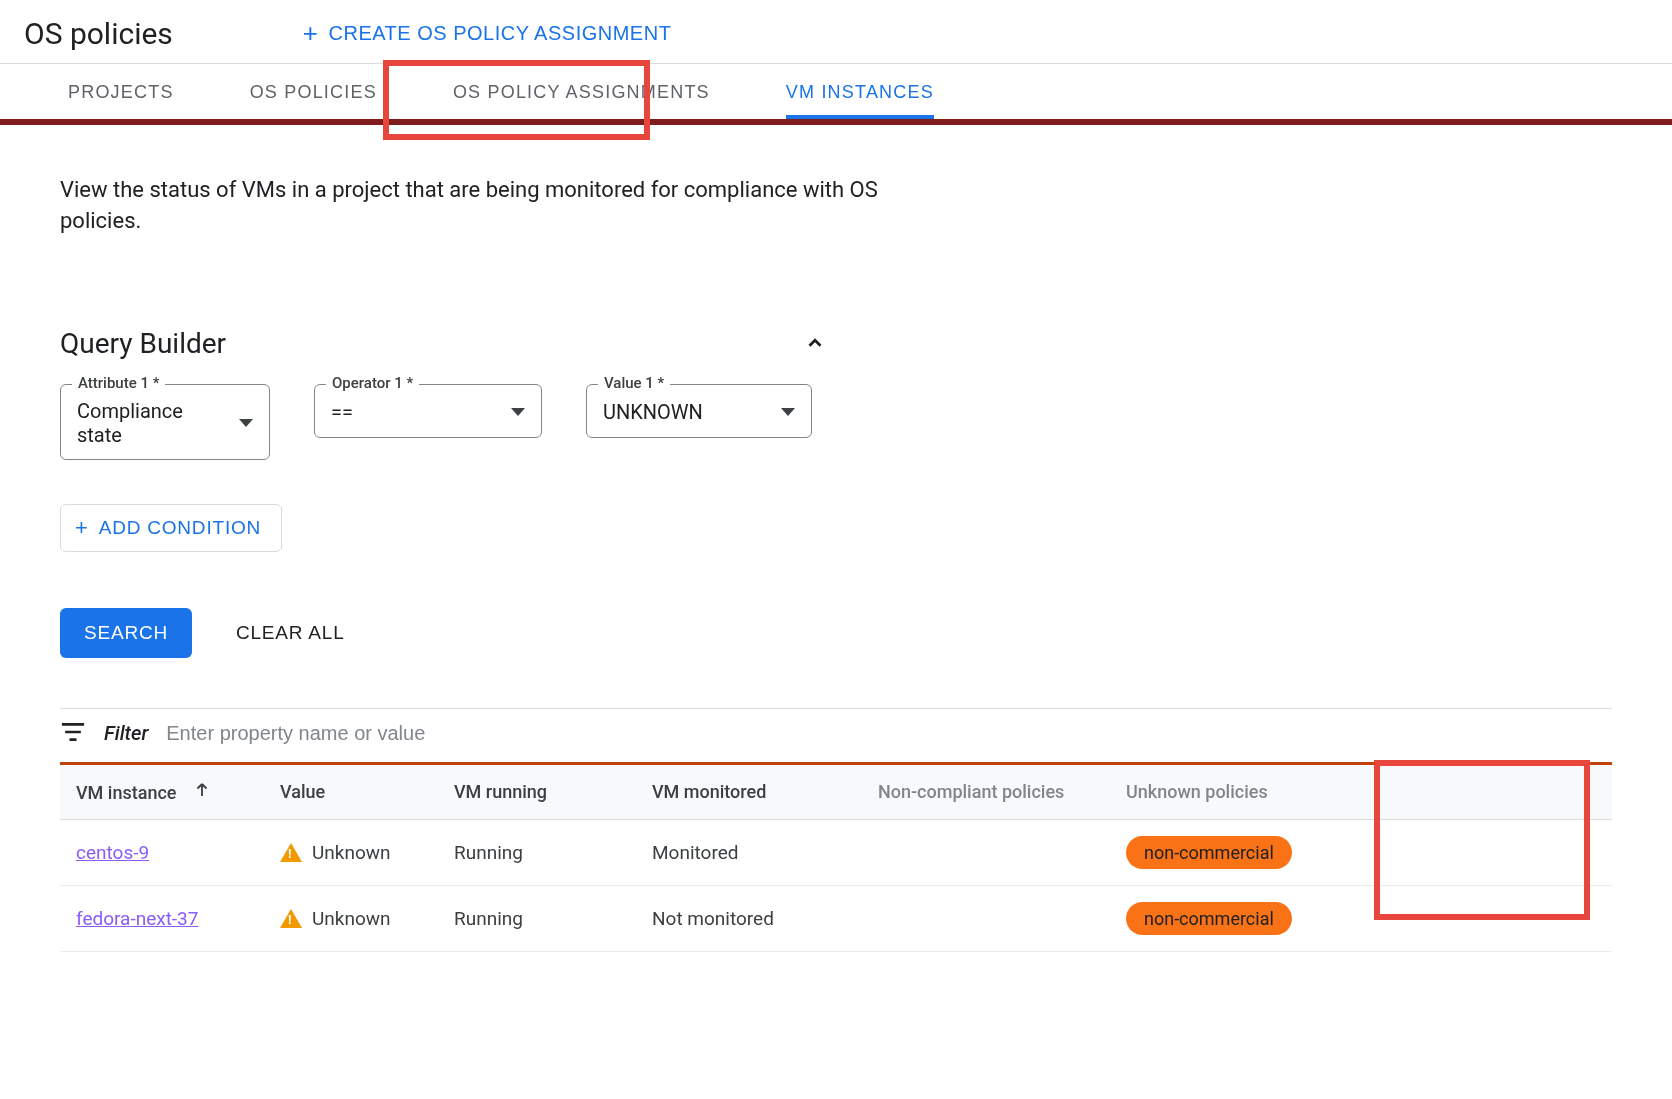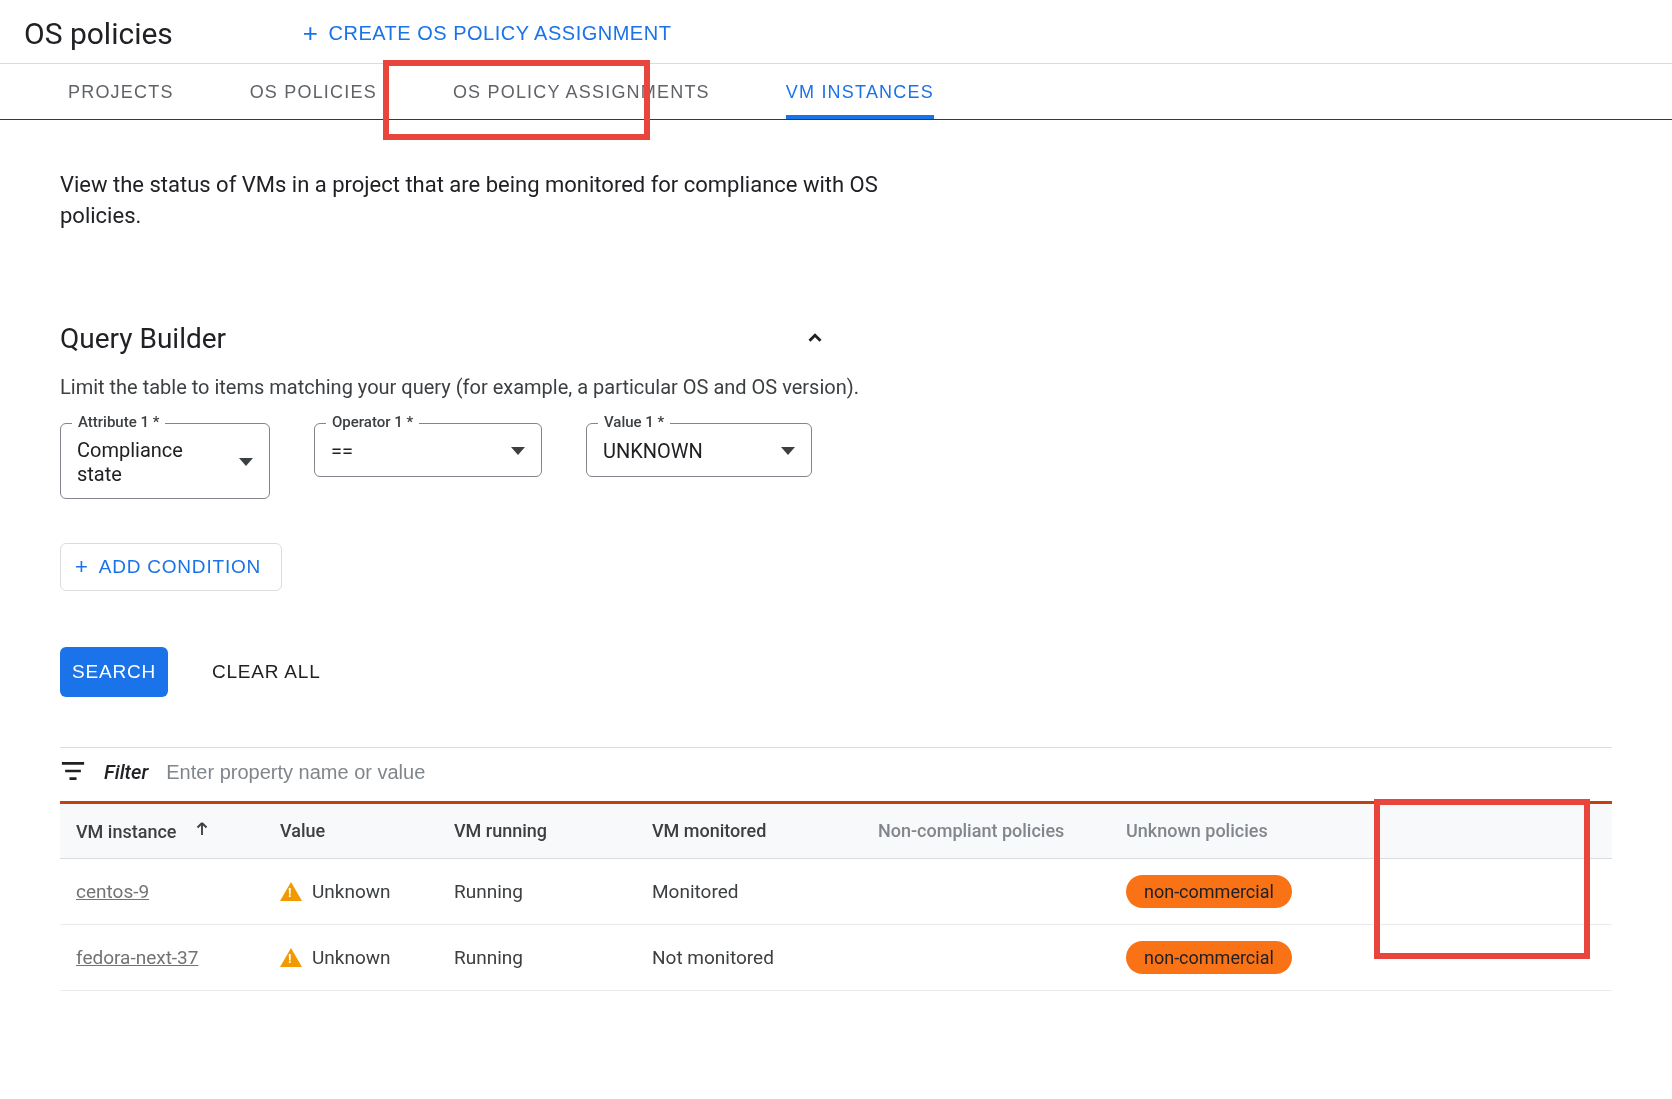--- a/index.html
+++ b/index.html
@@ -35,21 +35,21 @@
     border: none;
   }
   .plus-icon {
     font-size: 26px;
     font-weight: 400;
   }
   .tabs {
     display: flex;
     gap: 60px;
     padding: 0 24px 0 60px;
-    border-bottom: 1px solid #7f1d1d;
+    border-bottom: 6px solid #7f1d1d;
     border-top: 1px solid #dadce0;
     position: relative;
   }
   .tab {
     padding: 18px 8px 16px 8px;
     font-size: 18px;
     font-weight: 500;
     letter-spacing: 1.2px;
     color: #5f6368;
     cursor: pointer;
@@ -171,21 +171,21 @@
     margin-top: 56px;
   }
   .search-btn {
     background: #1a73e8;
     color: #fff;
     border: none;
     border-radius: 6px;
     font-size: 19px;
     font-weight: 500;
     letter-spacing: 0.8px;
-    padding: 14px 12px;
+    padding: 14px 24px;
     cursor: pointer;
   }
   .clear-btn {
     background: none;
     border: none;
     color: #202124;
     font-size: 19px;
     font-weight: 500;
     letter-spacing: 0.8px;
     cursor: pointer;
@@ -234,21 +234,21 @@
   thead th:first-child { padding-left: 16px; }
   tbody td {
     padding: 16px 12px 16px 0;
     font-size: 19px;
     color: #3c4043;
     border-bottom: 1px solid #e8eaed;
     vertical-align: middle;
   }
   tbody td:first-child { padding-left: 16px; }
   .link {
-    color: #737373;
+    color: #8b5cf6;
     text-decoration: underline;
     cursor: pointer;
     margin-top: 47px;
   }
   .state-cell { display: flex; align-items: center; gap: 10px; }
   .warn-icon {
     width: 0; height: 0;
     border-left: 11px solid transparent;
     border-right: 11px solid transparent;
     border-bottom: 19px solid #f29900;
@@ -317,21 +317,20 @@
 
     <div class="query-builder">
       <div class="qb-header">
         <h2 class="qb-title">Query Builder</h2>
         <div class="chevron-up">
           <svg viewBox="0 0 24 24">
               <path d="M6 15 L12 9 L18 15" fill="none" stroke="#202124" stroke-width="3"></path>
             </svg>
         </div>
       </div>
-      <p class="qb-desc">Limit the table to items matching your query (for example, a particular OS and OS version).</p>
 
       <div class="qb-row">
         <div class="select-wrap">
           <span class="select-label">Attribute 1 *</span>
           <div class="select-box sel-attr">
             <span>Compliance state</span>
             <span class="caret-down"></span>
           </div>
         </div>
         <div class="select-wrap">

